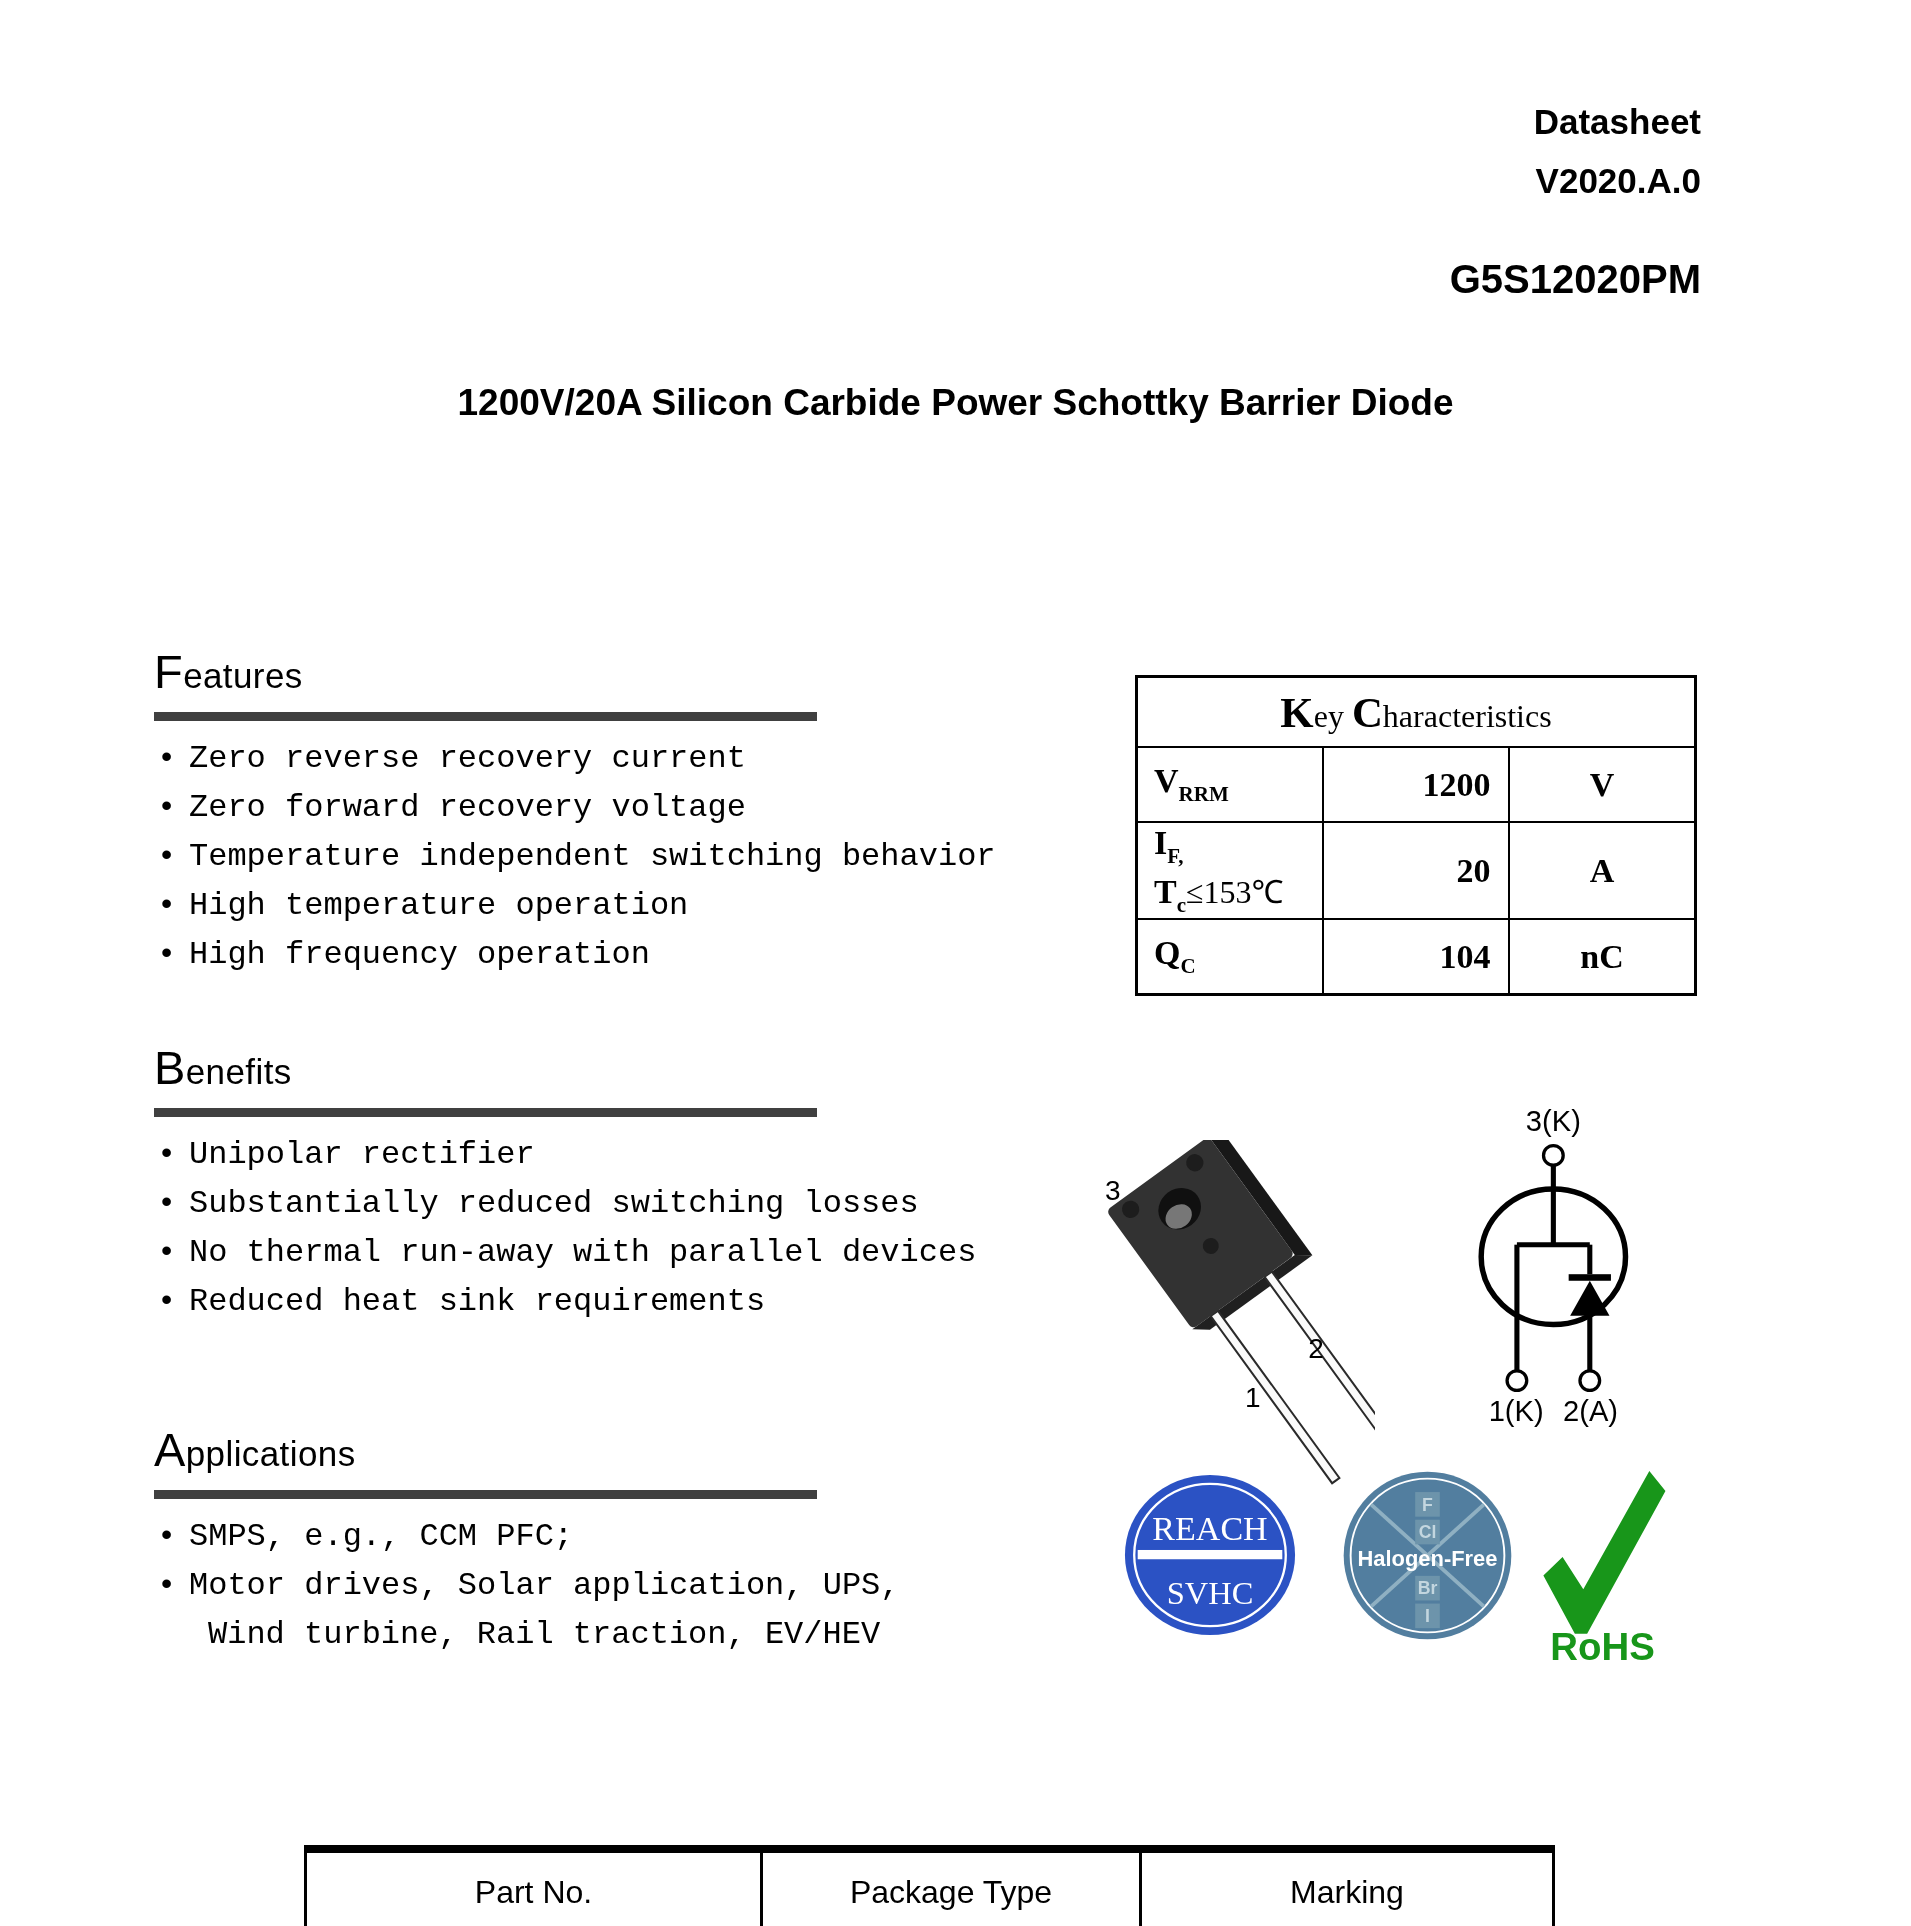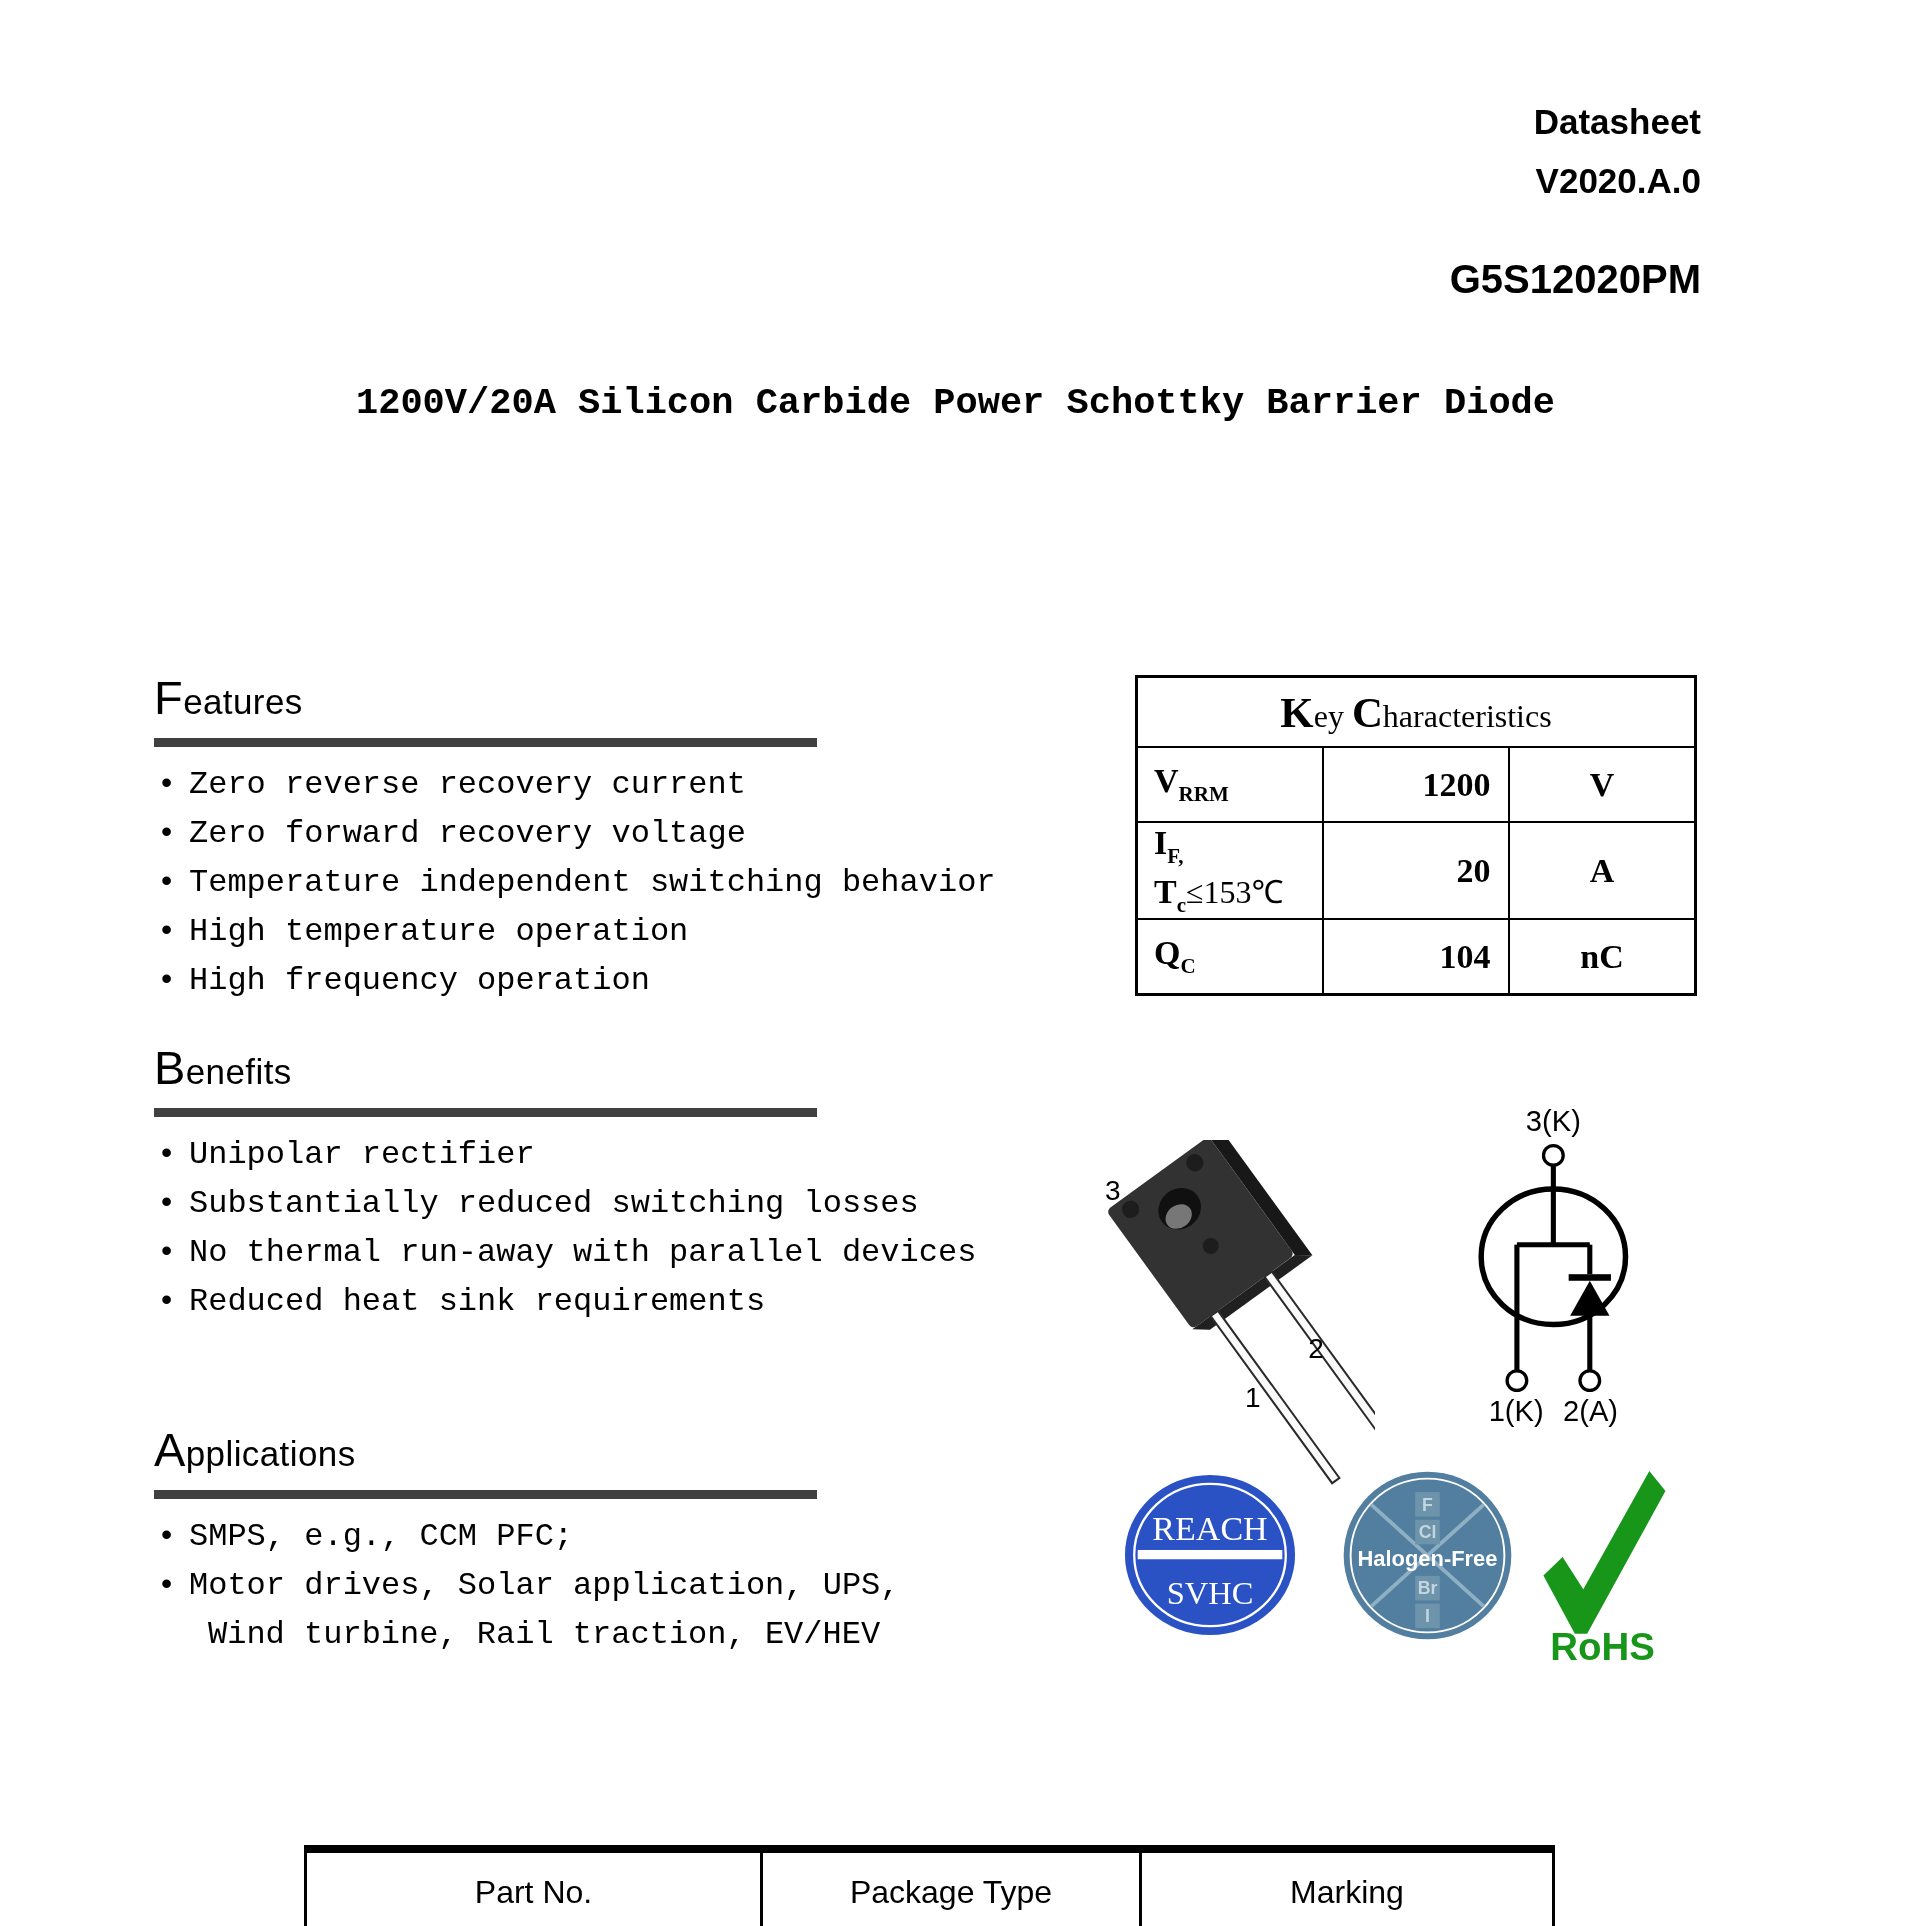--- a/index.html
+++ b/index.html
@@ -7,25 +7,25 @@
         font-family:"Liberation Sans",sans-serif;color:#000;}
 
   
   .doc-meta{position:absolute;top:92px;right:210px;text-align:right;
             font-size:35px;font-weight:700;line-height:59px;}
   .doc-part{position:absolute;top:257px;right:210px;text-align:right;
             font-size:40px;font-weight:700;}
 
   
   .title{position:absolute;top:382px;left:0;width:100%;text-align:center;
-         font-size:37px;font-weight:700;font-family:Liberation Mono, monospace;}
+         font-size:37px;font-weight:700;}
 
   
   .section{position:absolute;left:154px;width:678px;}
-  .sec-features{top:670px;}
+  .sec-features{top:644px;}
   .sec-benefits{top:1040px;}
   .sec-applications{top:1422px;}
   .section-h{font-size:35px;font-weight:400;margin:0;letter-spacing:0.4px;}
   .section-h::first-letter{font-size:47px;}
   .rule{height:8.5px;background:#404040;width:663px;margin-top:13px;}
   .blist{list-style:none;margin:22.3px 0 0 0;padding:0;font-size:32px;line-height:1;}
   .blist li{position:relative;padding-left:35px;margin-bottom:17px;white-space:nowrap;font-family:Liberation Mono, monospace;}
   .blist li::before{content:"•";position:absolute;left:3.1px;top:0;font-size:32px;}
   .blist li.no-bullet{padding-left:54px;}
   .blist li.no-bullet::before{content:"";}

